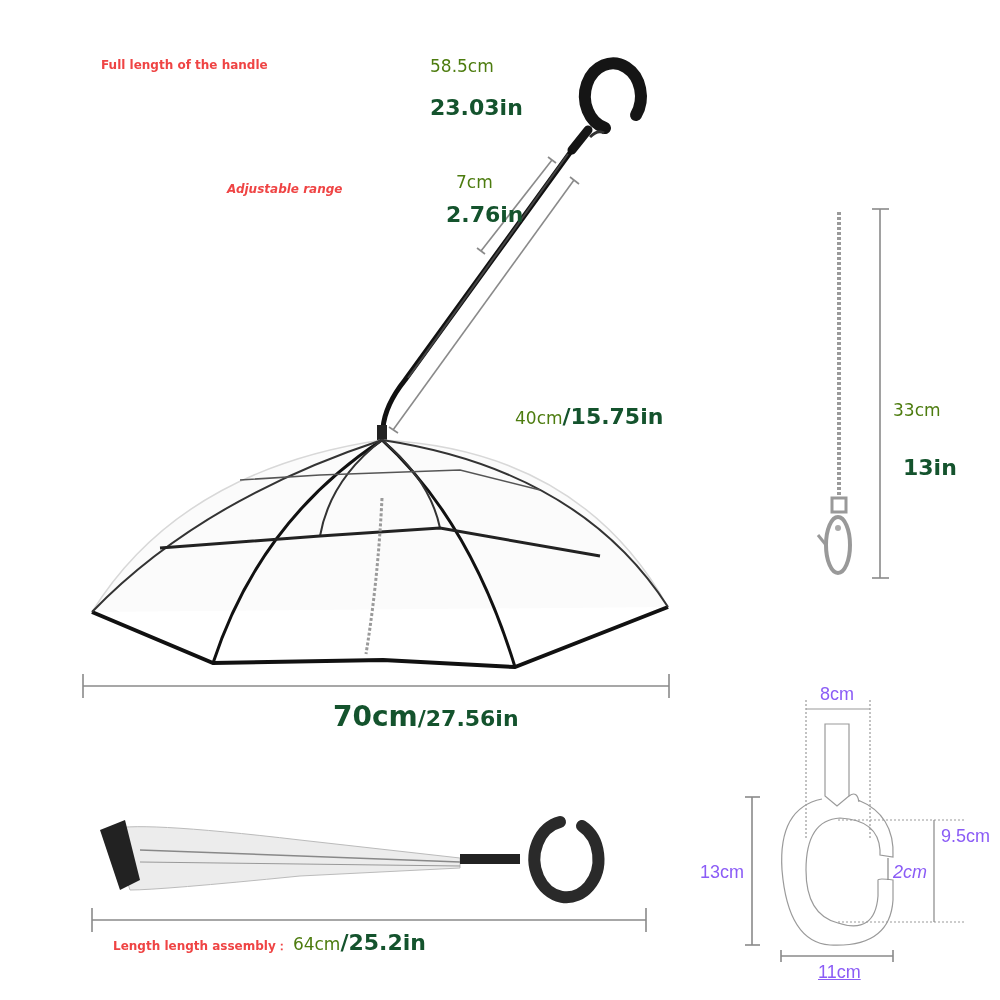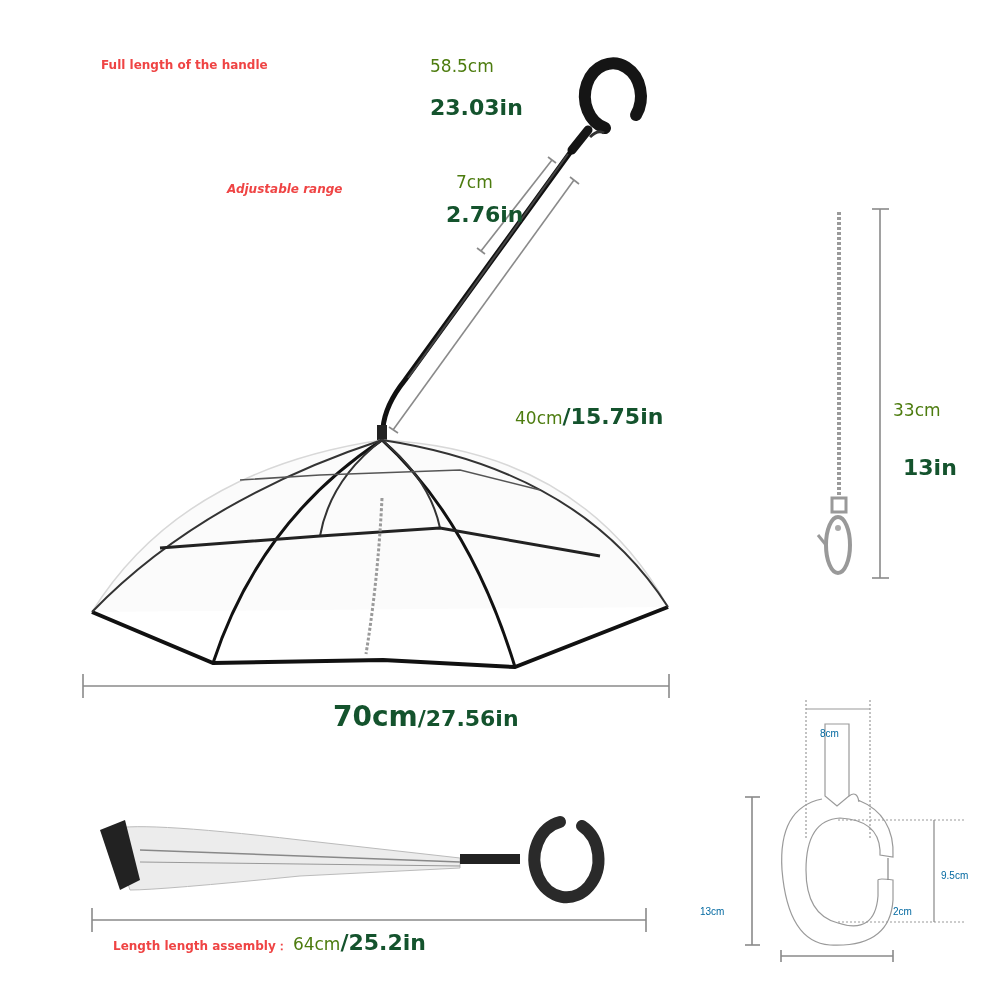--- a/index.html
+++ b/index.html
@@ -1,21 +1,21 @@
 <!DOCTYPE html>
 <html><head>
 <meta charset="utf-8">
 <style>
   html, body { margin:0; padding:0; background:#ffffff; }
   body { width:1000px; height:1000px; position:relative; overflow:hidden; font-family:"DejaVu Sans", sans-serif; color:#1a1a1a; }
   .abs { position:absolute; white-space:nowrap; }
   .lbl-bold { font-weight:bold; font-size:12px; color:#ef4444; }
   .val-lg { font-size:17px; color:#4d7c0f; font-family:"DejaVu Sans", sans-serif; }
   .val-md { font-size:22px; color:#14532d;font-weight:bold; }
-  .val-sm { font-size:10px; color:#0369a1; font-family:"Liberation Sans", sans-serif;margin-top:44px; }
+  .val-sm { font-size:18px; color:#8b5cf6; font-family:"Liberation Sans", sans-serif; }
   svg.art { position:absolute; left:0; top:0; }
 </style>
 </head>
 <body>
 
 <svg class="art" width="1000" height="1000" viewBox="0 0 1000 1000">
 
   <g>
     <path d="M 636 115 A 28 33 0 1 0 605 128" fill="none" stroke="#151515" stroke-width="12" stroke-linecap="round"></path>
     <path d="M 588 130 L 572 150" stroke="#151515" stroke-width="9" stroke-linecap="round"></path>
@@ -126,15 +126,15 @@
 <div class="abs val-lg" style="left:893px; top:378px;margin-top:22px;">33cm</div>
 <div class="abs val-md" style="left:903px; top:416px;margin-top:39px;">13in</div>
 
 <div class="abs" style="left:113px; top:930px;">
   <span class="lbl-bold">Length length assembly：</span>
   <span class="val-lg">64cm</span><span class="val-md">/25.2in</span>
 </div>
 
 <div class="abs val-sm" style="left:820px; top:684px;">8cm</div>
 <div class="abs val-sm" style="left:700px; top:862px;">13cm</div>
-<div class="abs val-sm" style="left:893px; top:862px;">2cm</div>
+<div class="abs val-sm" style="left:893px; top:862px;font-style:italic;">2cm</div>
 <div class="abs val-sm" style="left:941px; top:826px;">9.5cm</div>
 <div class="abs val-sm" style="left:818px; top:962px;text-decoration:underline;">11cm</div>
 
 </body></html>

